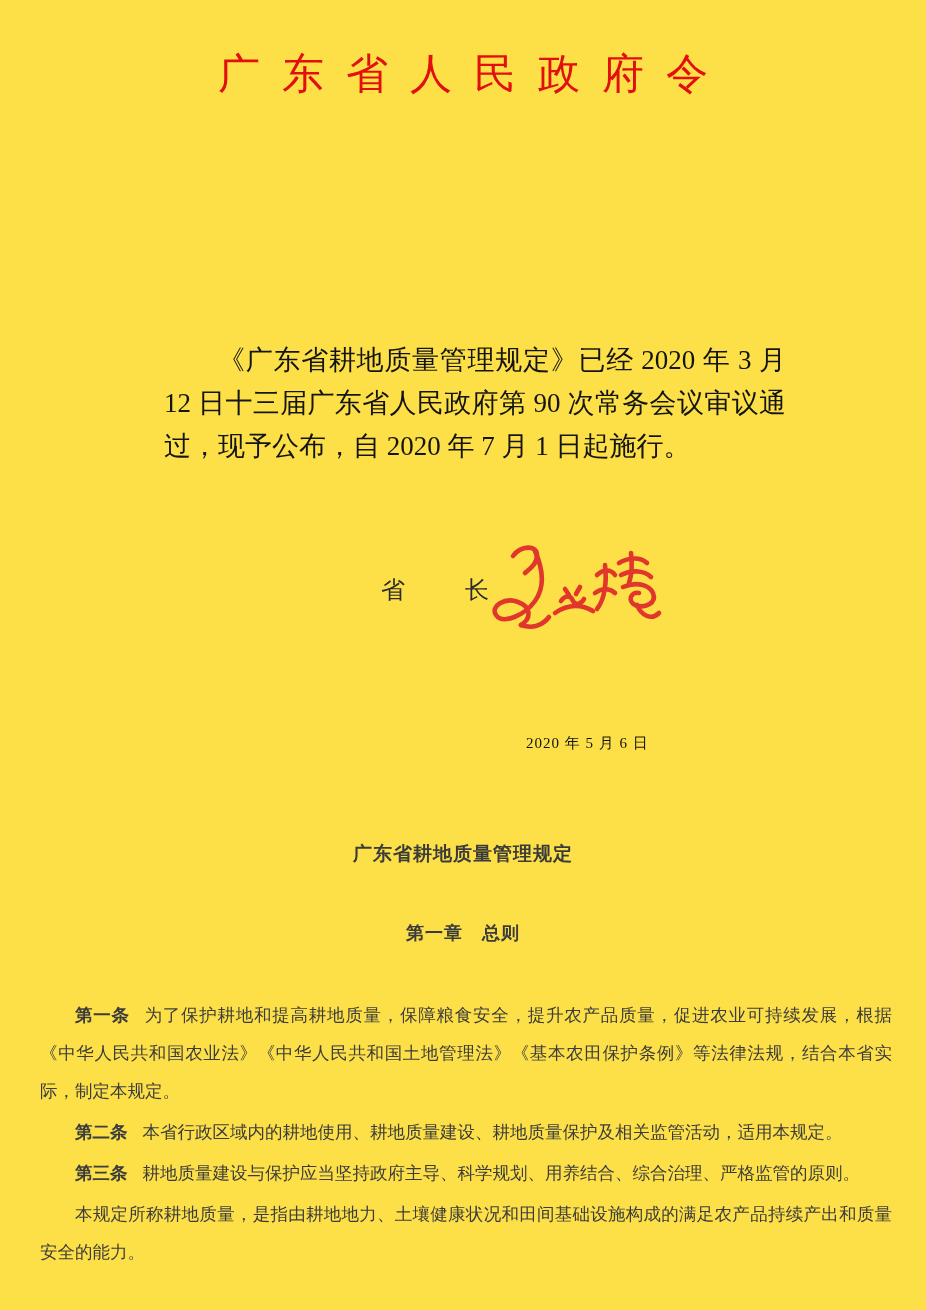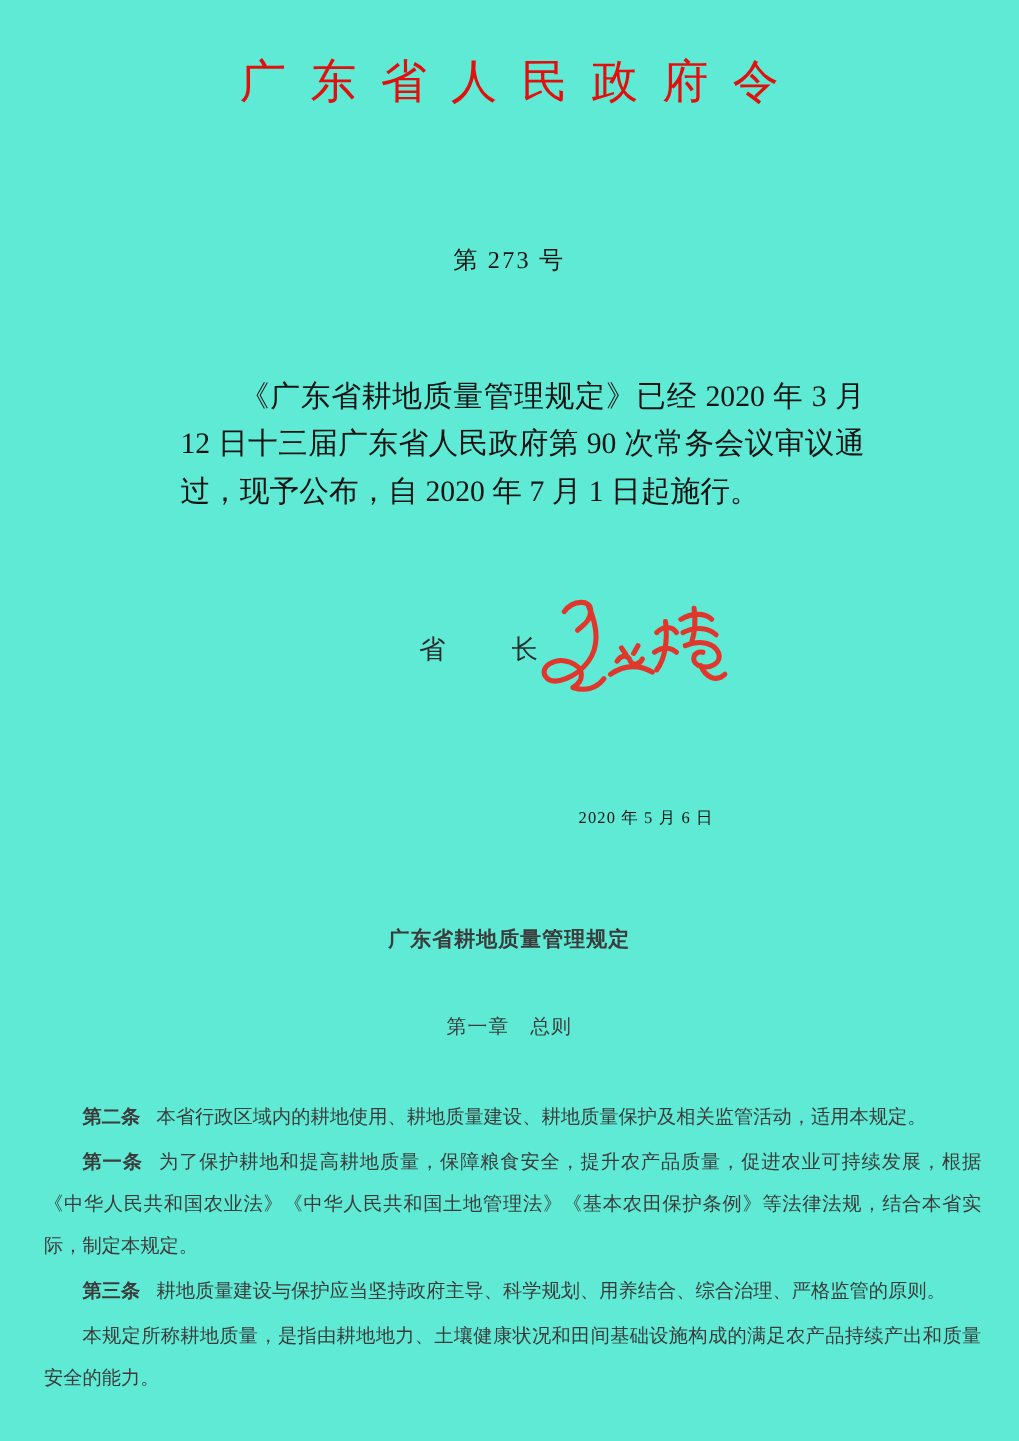--- a/index.html
+++ b/index.html
@@ -4,21 +4,21 @@
 <style>
   html, body {
     margin: 0;
     padding: 0;
     background: #ffffff;
   }
   .page {
     position: relative;
     width: 926px;
     height: 1310px;
-    background: #5eead4;
+    background: #fde047;
     overflow: hidden;
     font-family: "Liberation Serif", serif;
   }
 
   
   .gov-order-title {
     position: absolute;
     top: 46px;
     left: 0;
     width: 100%;
@@ -121,21 +121,21 @@
   }
   .chapter-heading {
     position: absolute;
     top: 921px;
     left: 0;
     width: 100%;
     margin: 0;
     text-align: center;
     font-family: "Liberation Sans", sans-serif;
     font-size: 18px;
-    font-weight: normal;
+    font-weight: bold;
     color: #3b3b3b;
     letter-spacing: 1px;
   }
 
   
   .articles {
     position: absolute;
     top: 996px;
     left: 40px;
     width: 852px;
@@ -156,21 +156,20 @@
     margin-right: 0.85em;
   }
 </style>
 </head>
 <body>
 
 <div class="page">
 
   <h1 class="gov-order-title">广东省人民政府令</h1>
 
-  <div class="order-number">第 273 号</div>
 
   <p class="promulgation">《广东省耕地质量管理规定》已经 2020 年 3 月 12 日十三届广东省人民政府第 90 次常务会议审议通过，现予公布，自 2020 年 7 月 1 日起施行。</p>
 
   <div class="sign-row">
     <span class="gov-label">省　　长</span>
     <svg class="sig-svg" viewBox="0 0 182 94" role="img" aria-label="马兴瑞">
       <g stroke="#e1362c">
 
         <path d="M28 16 C36 5 52 5 52 15 C52 25 44 29 40 33"></path>
         <path d="M50 11 C58 29 60 47 50 61 C40 75 18 85 11 75 C5 66 20 57 33 62 C47 67 46 79 36 85"></path>
@@ -194,26 +193,26 @@
   </div>
 
   <div class="pub-date">2020 年 5 月 6 日</div>
 
   <h2 class="reg-title">广东省耕地质量管理规定</h2>
 
   <h3 class="chapter-heading">第一章　总则</h3>
 
   <div class="articles">
     <p>
+      <span class="art-label">第一条</span><span>为了保护耕地和提高耕地质量，保障粮食安全，提升农产品质量，促进农业可持续发展，根据《中华人民共和国农业法》《中华人民共和国土地管理法》《基本农田保护条例》等法律法规，结合本省实际，制定本规定。</span>
+    </p>
+    <p>
       <span class="art-label">第二条</span><span>本省行政区域内的耕地使用、耕地质量建设、耕地质量保护及相关监管活动，适用本规定。</span>
     </p>
     <p>
-      <span class="art-label">第一条</span><span>为了保护耕地和提高耕地质量，保障粮食安全，提升农产品质量，促进农业可持续发展，根据《中华人民共和国农业法》《中华人民共和国土地管理法》《基本农田保护条例》等法律法规，结合本省实际，制定本规定。</span>
-    </p>
-    <p>
       <span class="art-label">第三条</span><span>耕地质量建设与保护应当坚持政府主导、科学规划、用养结合、综合治理、严格监管的原则。</span>
     </p>
     <p>
       <span class="art-label"></span><span>本规定所称耕地质量，是指由耕地地力、土壤健康状况和田间基础设施构成的满足农产品持续产出和质量安全的能力。</span>
     </p>
   </div>
 
 </div>
 
 </body></html>

